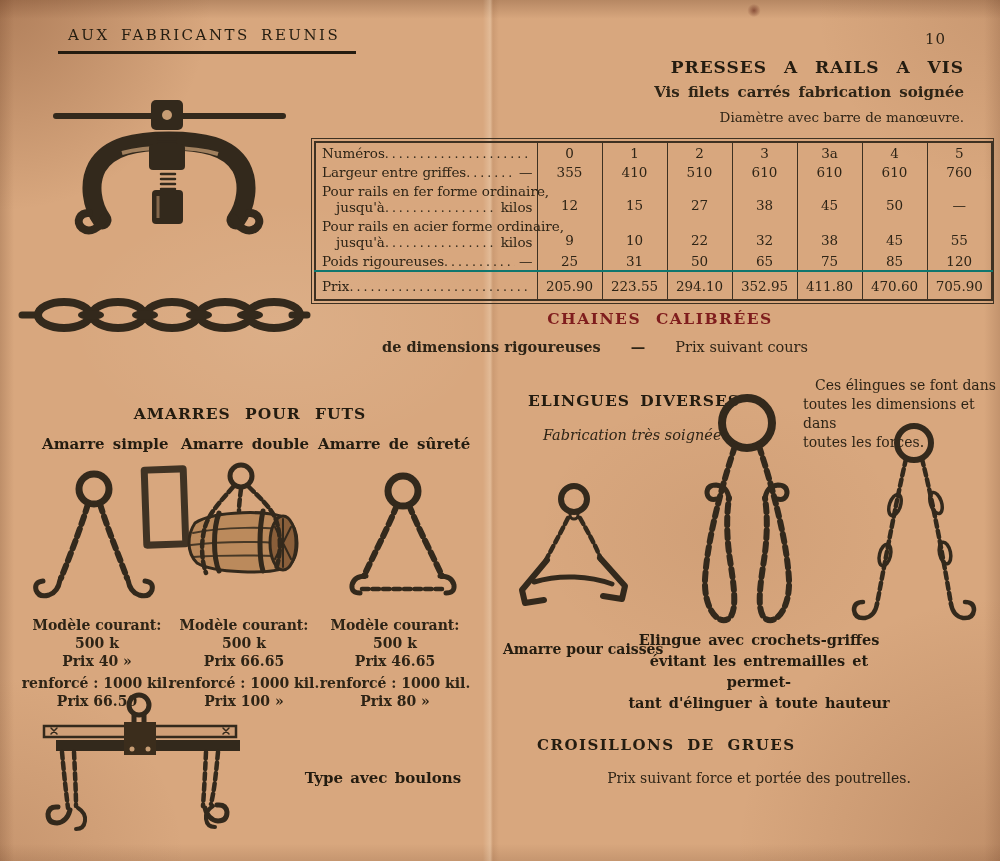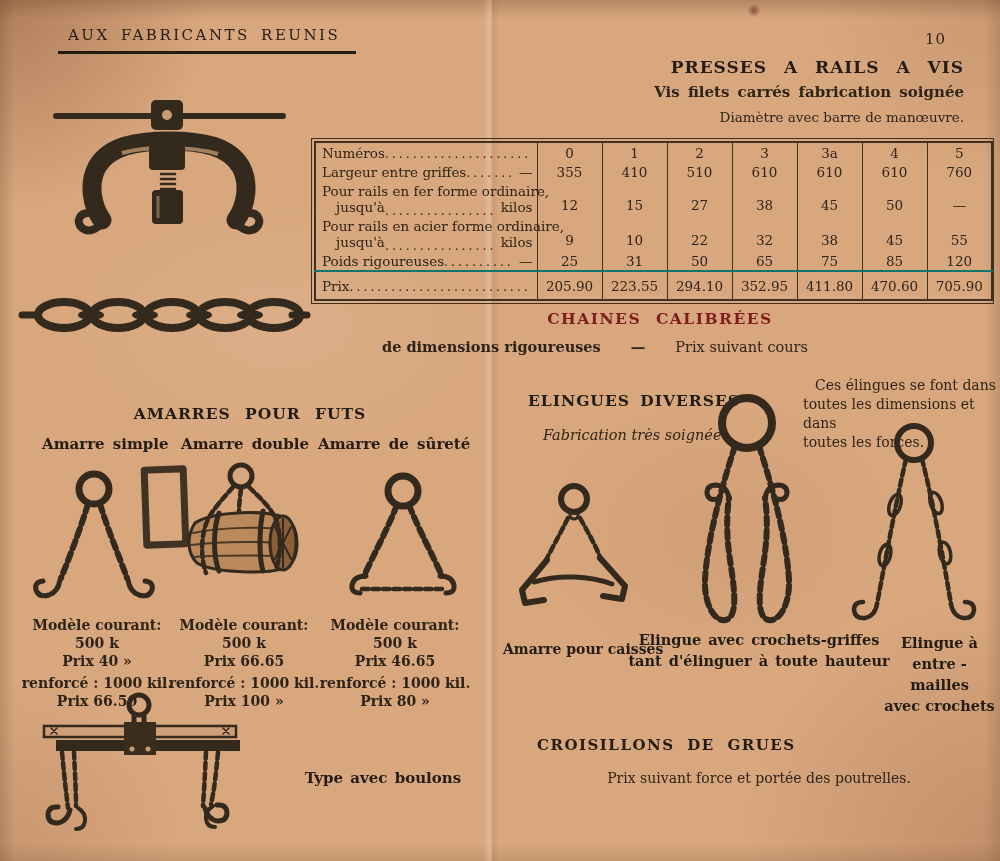--- a/index.html
+++ b/index.html
@@ -46,21 +46,21 @@
   td.val{text-align:center;font-size:13.5px;border-left:1px solid #3e3122;padding:1px 2px}
   td.lbl{font-size:13.5px;padding:1px 4px 1px 6px}
   .lbl-in{display:flex;align-items:baseline;width:100%}
   .lbl .t{white-space:nowrap}
   .leader{flex:1 1 auto;overflow:hidden;white-space:nowrap;min-width:6px;height:13px;opacity:.95}
   .leader::after{content:"..........................................................";letter-spacing:3px;font-size:12.5px}
   .unit{white-space:nowrap;padding-left:4px}
   tr.r1 td{height:17px}
   tr.r2 td{height:31px}
   tr.r2 td.val{vertical-align:bottom;padding-bottom:3px}
-  .sub{display:flex;align-items:flex-end;padding-left:14px}
+  .sub{display:flex;align-items:flex-start;padding-left:14px}
   tr.prix td{border-top:2px solid #0f766e;height:25px}
 
   
   .chaines-title{left:330px;top:309px;width:660px;text-align:center;font-size:15.5px;font-weight:bold;letter-spacing:1.5px;word-spacing:8px;color:#7f1d1d}
   .chaines-sub{left:295px;top:338px;width:600px;display:flex;justify-content:center;align-items:baseline;font-size:14.5px}
   .chaines-sub .dash{margin:0 30px}
 
   
   .amarres-title{left:35px;top:404px;width:430px;text-align:center;font-size:15.5px;font-weight:bold;letter-spacing:1px;word-spacing:8px;color:#241c10}
   .sh{font-size:15px;font-weight:bold;word-spacing:3px;color:#241c10}
@@ -346,26 +346,22 @@
     <ellipse class="sol" stroke-width="3.5" cx="37" cy="133" rx="5.5" ry="11" transform="rotate(14 37 133)"></ellipse>
     <ellipse class="sol" stroke-width="3.5" cx="88" cy="81" rx="5.5" ry="11" transform="rotate(-18 88 81)"></ellipse>
     <ellipse class="sol" stroke-width="3.5" cx="97" cy="131" rx="5.5" ry="11" transform="rotate(-12 97 131)"></ellipse>
     <path class="sol" stroke-width="4.5" d="M29,182 q-2,12 -12,14 q-10,1 -11,-8 q0,-8 9,-8"></path>
     <path class="sol" stroke-width="4.5" d="M103,182 q2,12 12,14 q10,1 11,-8 q0,-8 -9,-8"></path>
   </svg>
 
   <div class="abs cap cap-caisses">Amarre pour caisses</div>
   <div class="abs cap cap-griffes">
     <div>Elingue avec crochets-griffes</div>
+    <div>évitant les entremailles et permet-</div>
     <div>tant d'élinguer à toute hauteur</div>
-  </div>
-  <div class="abs cap cap-mailles">
-    <div>Elingue à</div>
-    <div>entre - mailles</div>
-    <div>avec crochets</div>
   </div>
 
   <svg class="abs" style="left:32px;top:692px" width="215" height="165" viewBox="0 0 215 165">
     <circle class="sol" stroke-width="5" cx="107" cy="13" r="10"></circle>
     <path class="sol" stroke-width="5" d="M102,23 v9 M112,23 v9"></path>
     <rect x="12" y="34" width="192" height="11" fill="#cf9f77" stroke="#33291c" stroke-width="2.5"></rect>
     <path class="sol" stroke-width="1.5" d="M19,36 l6,6 M25,36 l-6,6 M191,36 l6,6 M197,36 l-6,6"></path>
     <rect x="24" y="48" width="184" height="11" class="fill"></rect>
     <rect x="92" y="30" width="32" height="33" fill="#3b2d1c"></rect>
     <circle cx="100" cy="57" r="2.5" fill="#c79d74"></circle>

